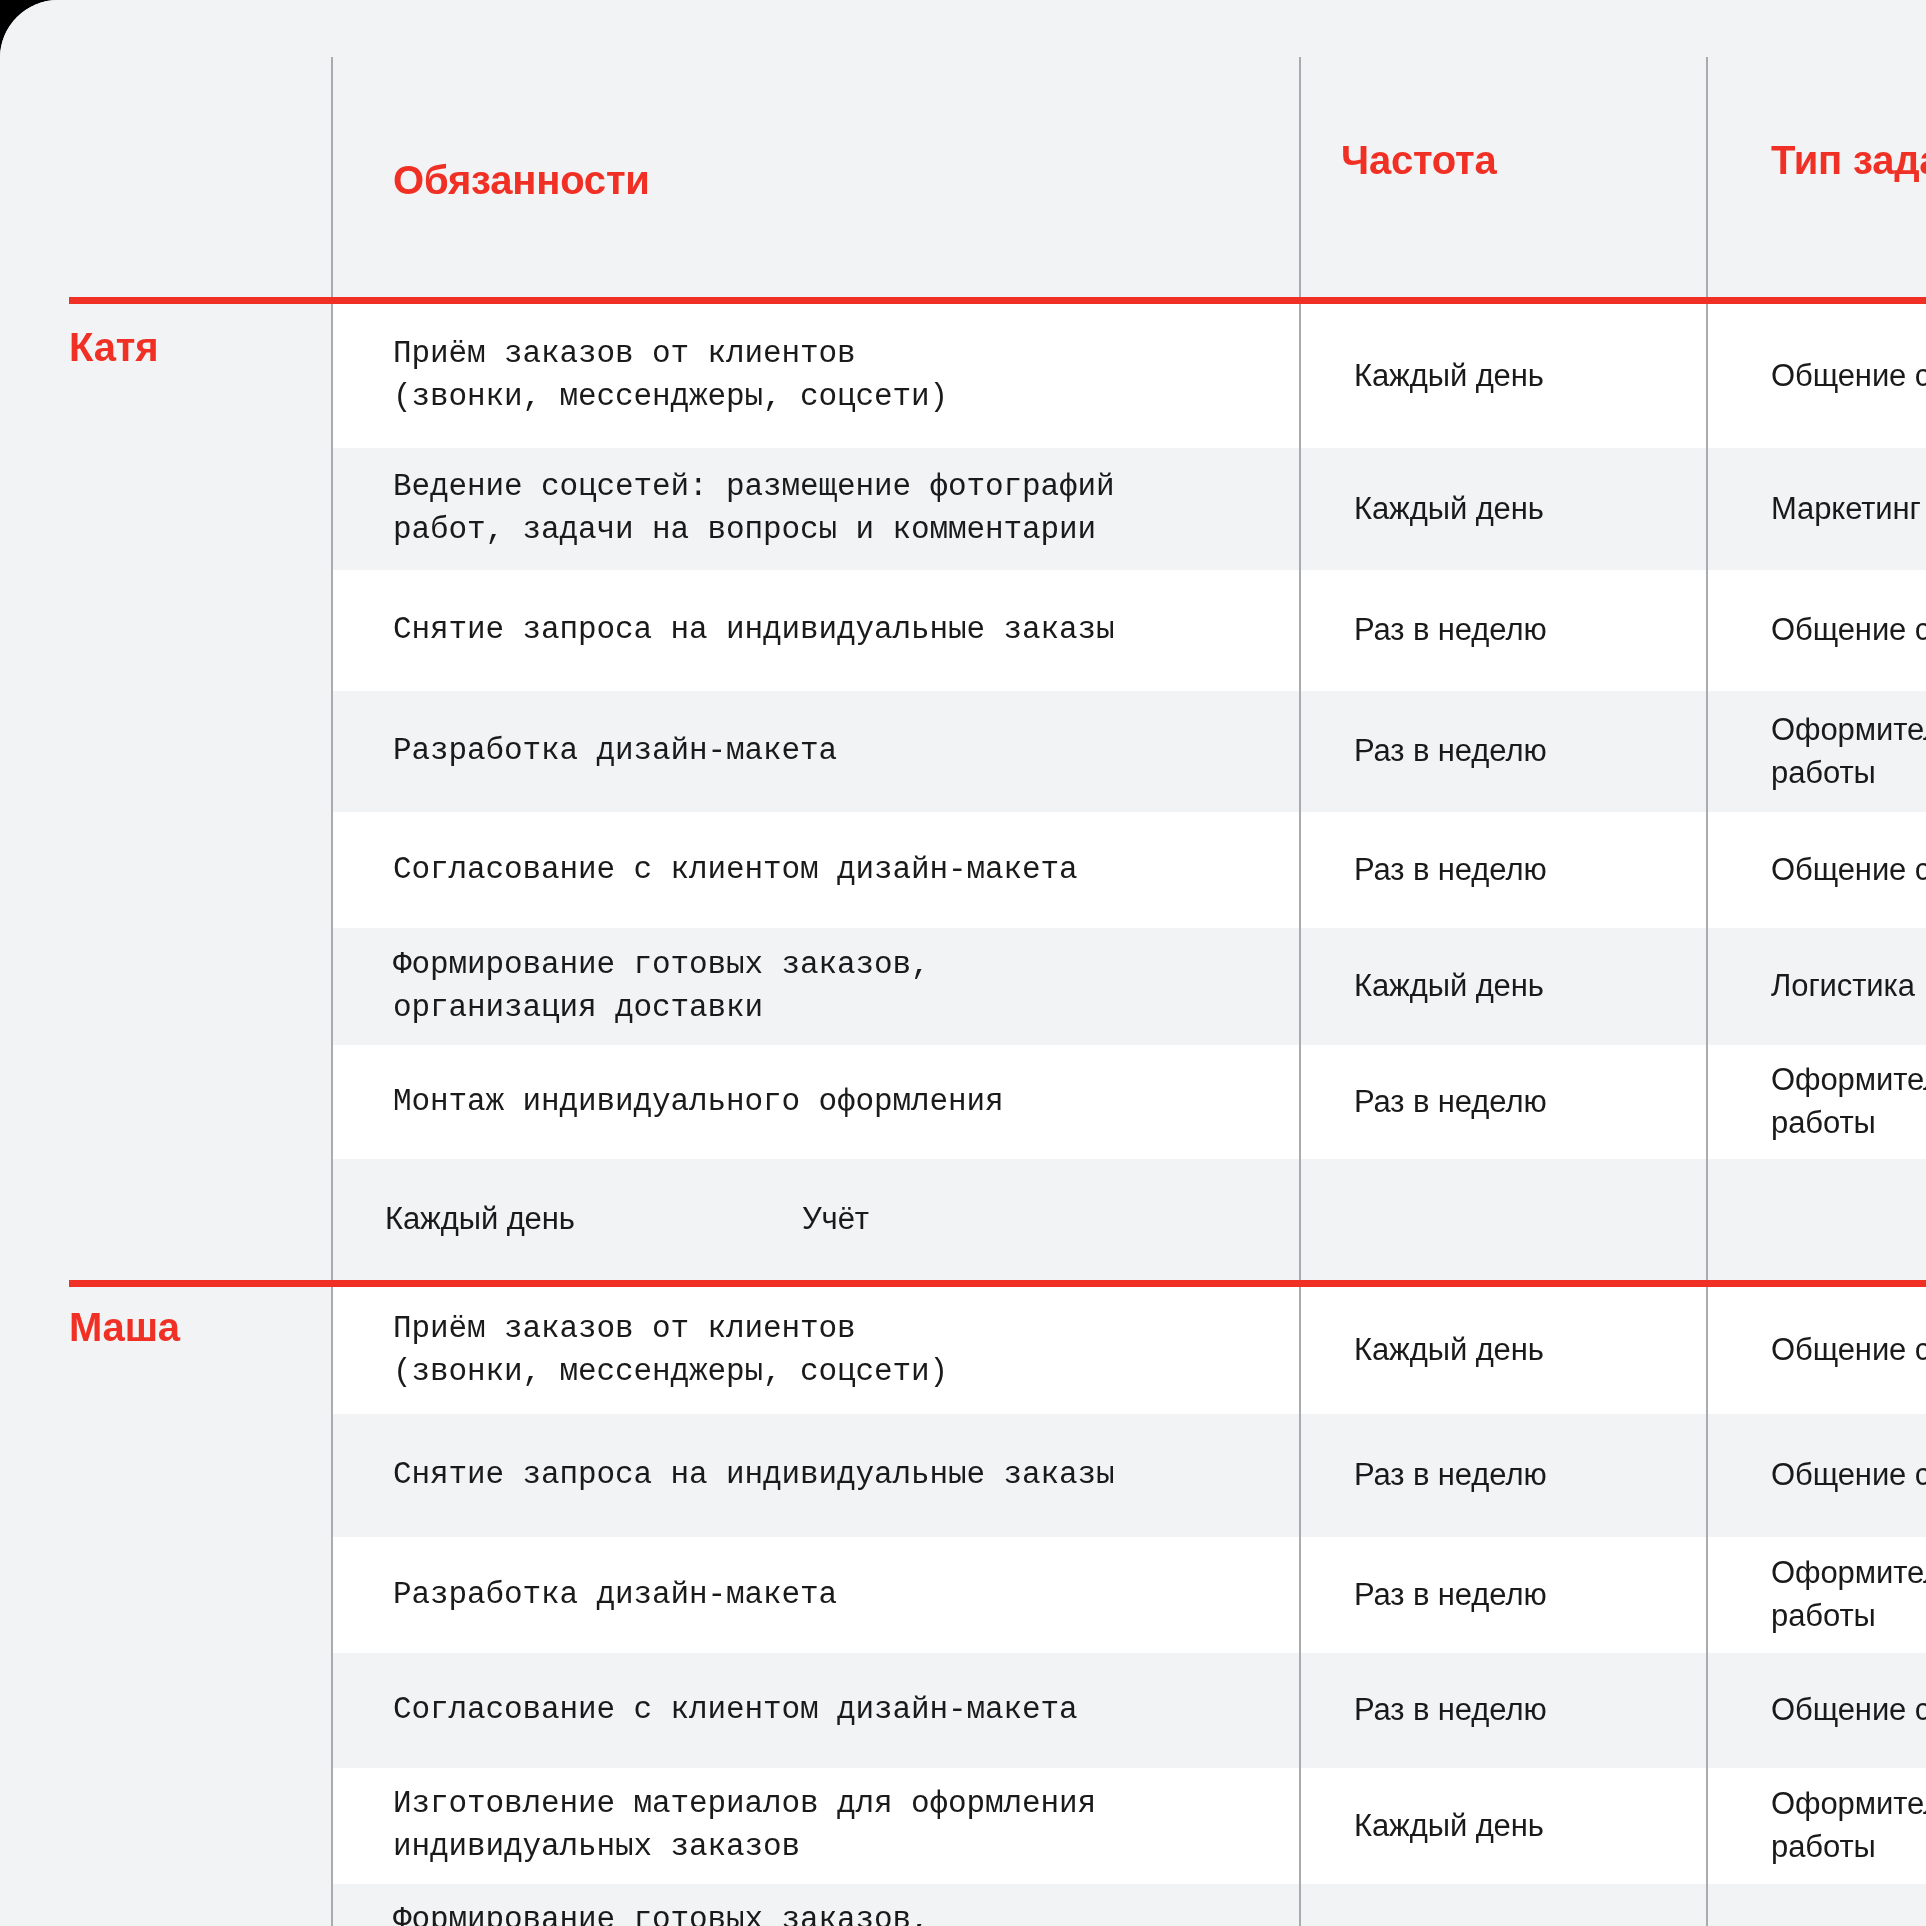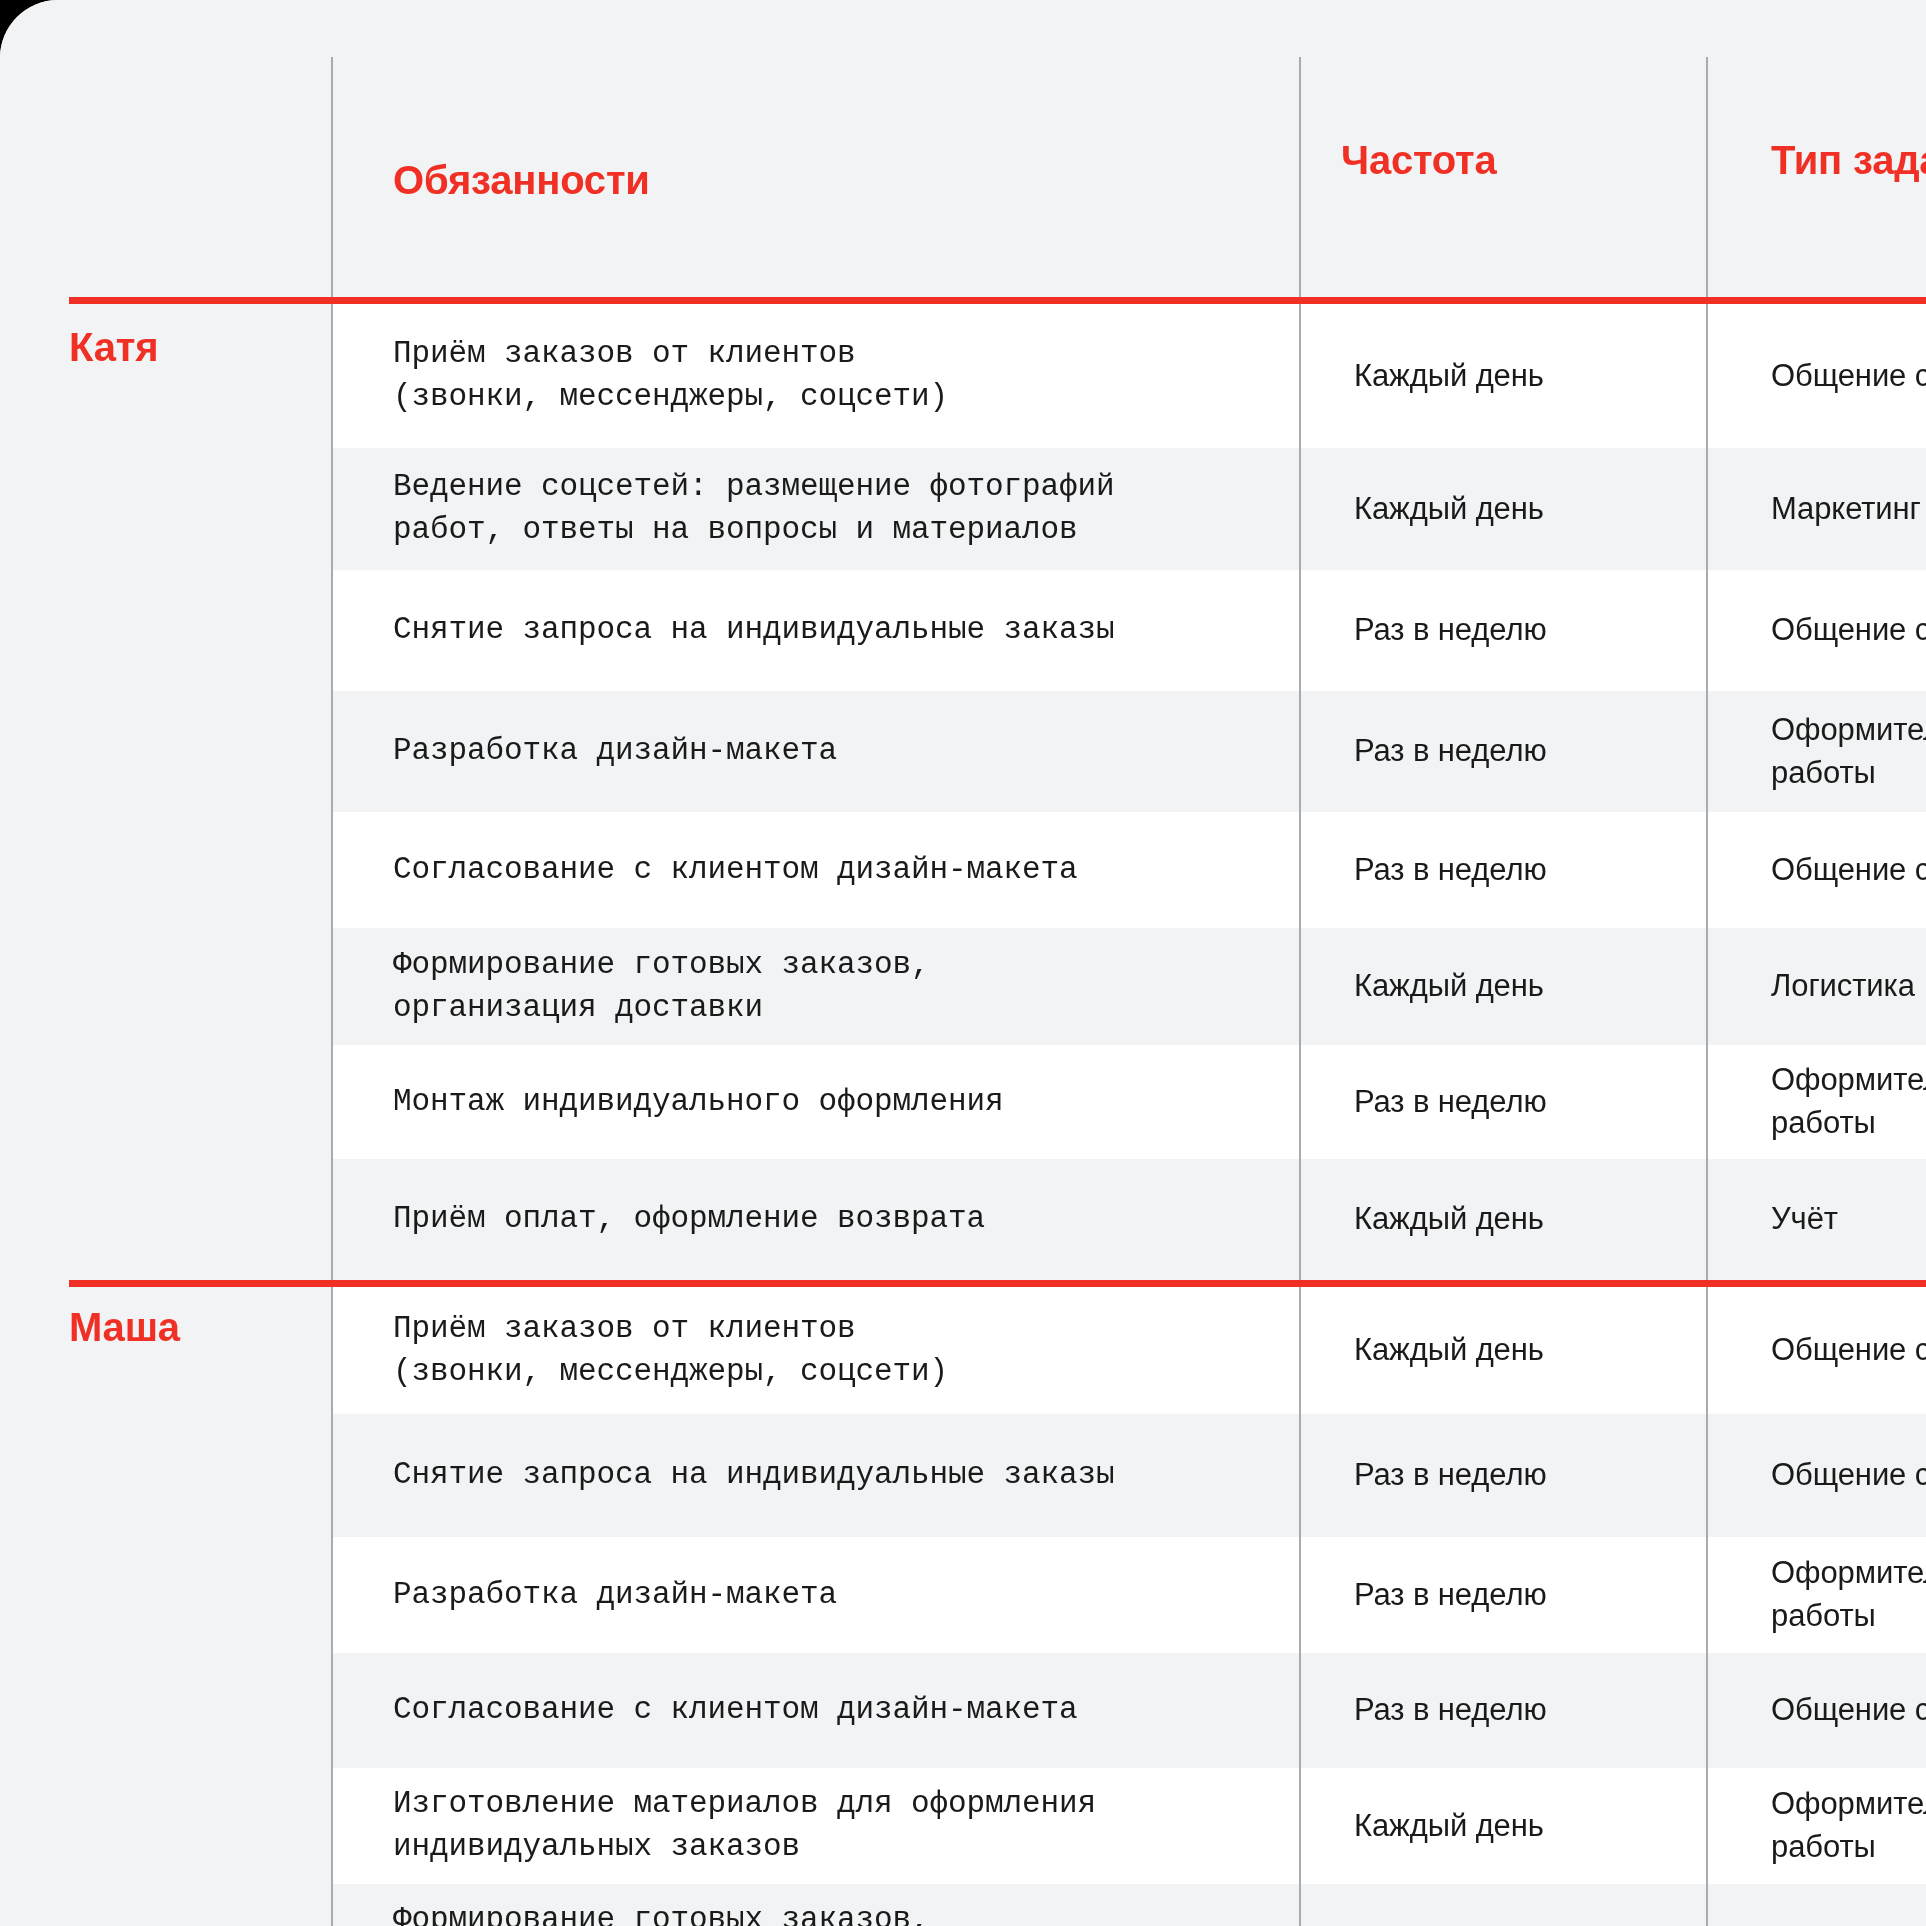--- a/index.html
+++ b/index.html
@@ -186,21 +186,21 @@
               <div class="cell cell-freq">
                 <span class="txt">Каждый день</span>
               </div>
               <div class="cell cell-type">
                 <span class="txt">Общение с клиентами</span>
               </div>
             </div>
             <div class="drow gray" style="height: 122px;">
               <div class="cell cell-duty">
                 <span class="txt">Ведение соцсетей: размещение фотографий
-работ, ответы на вопросы и материалов</span>
+работ, задачи на вопросы и комментарии</span>
               </div>
               <div class="cell cell-freq">
                 <span class="txt">Каждый день</span>
               </div>
               <div class="cell cell-type">
                 <span class="txt">Маркетинг</span>
               </div>
             </div>
             <div class="drow white" style="height: 121px;">
               <div class="cell cell-duty">
@@ -254,23 +254,20 @@
               </div>
               <div class="cell cell-freq">
                 <span class="txt">Раз в неделю</span>
               </div>
               <div class="cell cell-type">
                 <span class="txt">Оформительские
 работы</span>
               </div>
             </div>
             <div class="drow gray" style="height: 120px;">
-              <div class="cell cell-duty">
-                <span class="txt">Приём оплат, оформление возврата</span>
-              </div>
               <div class="cell cell-freq">
                 <span class="txt">Каждый день</span>
               </div>
               <div class="cell cell-type">
                 <span class="txt">Учёт</span>
               </div>
             </div>
           </div>
         </div>
         <div class="sep-wrap">

